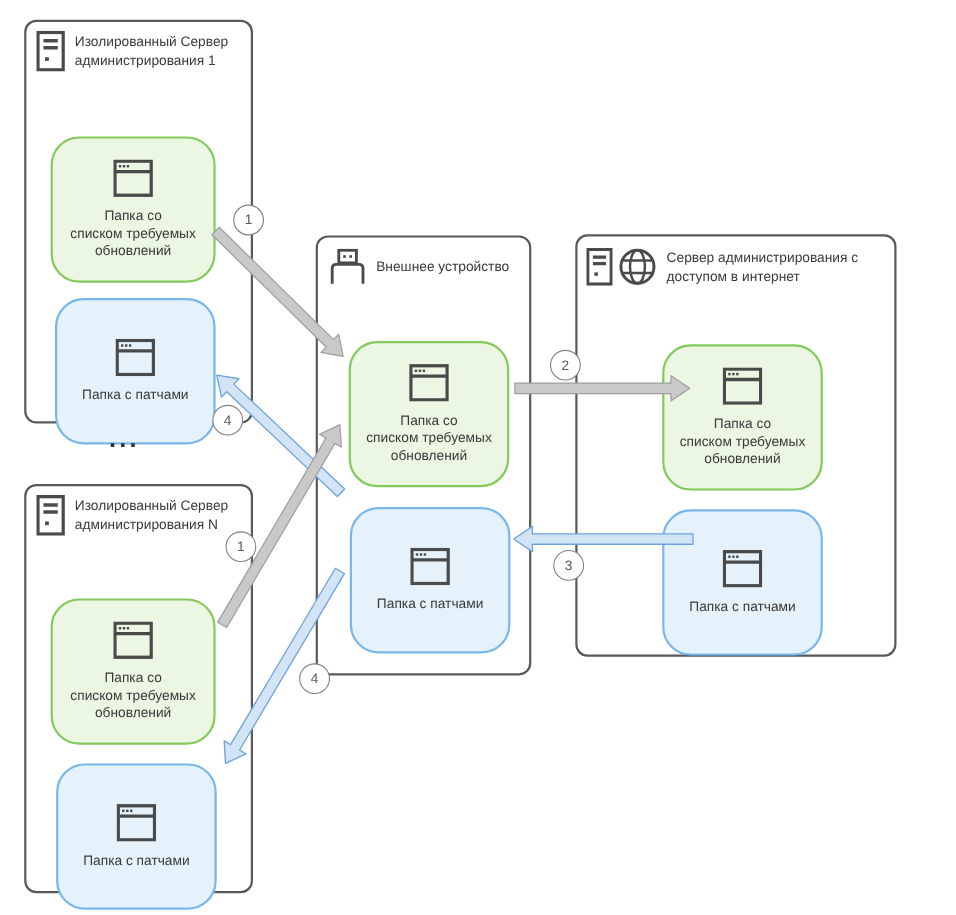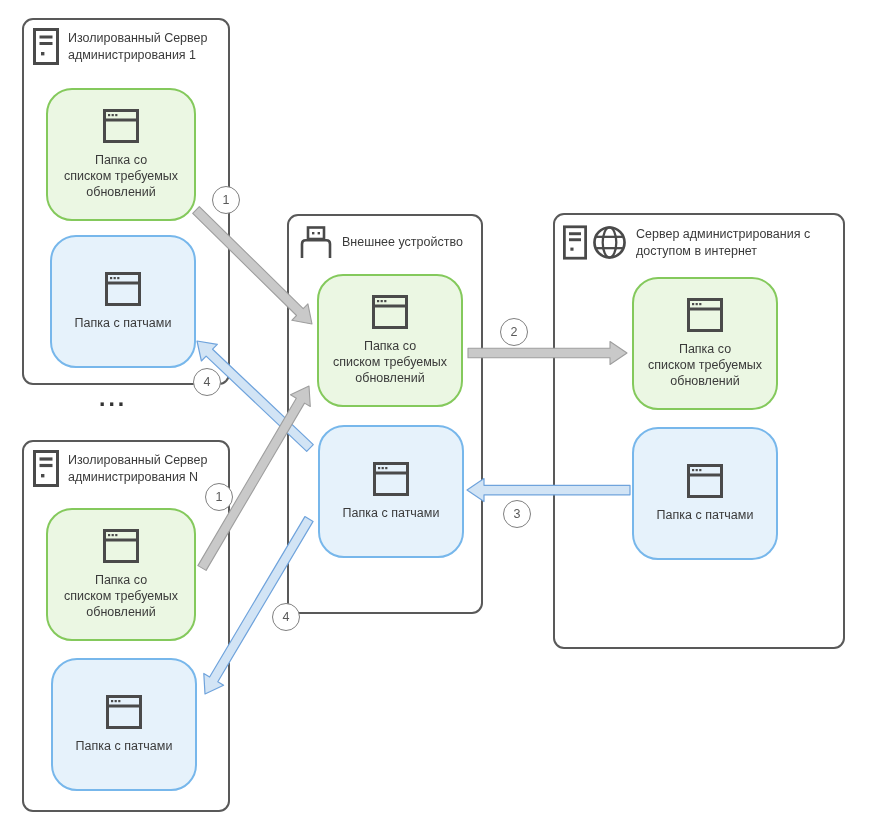--- a/index.html
+++ b/index.html
@@ -1,30 +1,31 @@
 <!DOCTYPE html>
 <html><head>
 <meta charset="utf-8">
 <style>
   html,body{margin:0;padding:0;background:#fff;}
   .canvas{
     position:relative;width:869px;height:832px;background:#ffffff;
-    font-family:"Liberation Sans",sans-serif;color:#3a3a3a;overflow:hidden;border-radius:17px;
+    font-family:"Liberation Sans",sans-serif;color:#3a3a3a;overflow:hidden;
   }
   .node{
     position:absolute;background:#ffffff;border:2px solid #595959;border-radius:11px;
     box-sizing:border-box;
   }
   .node-header{position:absolute;display:flex;align-items:center;gap:9px;}
   .node-title{font-size:12.5px;line-height:1.32;white-space:pre-line;}
   .icon{flex:0 0 auto;display:block;}
   .folder{
     position:absolute;width:146px;height:133px;border-radius:26px;box-sizing:border-box;
     display:flex;flex-direction:column;align-items:center;justify-content:center;
     text-align:center;
+    margin-top:36px;
   }
   .folder.green{background:#ebf7e3;border:2px solid #84c95c;}
   .folder.blue{background:#e6f2fb;border:2px solid #77b7eb;align-items:center;}
   .folder-label{font-size:12.5px;line-height:1.3;margin-top:9px;white-space:pre-line;}
   .arrows-layer{position:absolute;left:0;top:0;width:869px;height:832px;z-index:4;pointer-events:none;}
   .arrow-gray{fill:#c9c9c9;stroke:#9e9e9e;stroke-width:1.1;stroke-linejoin:round;}
   .arrow-blue{fill:#d2e4f5;stroke:#6fa3dc;stroke-width:1.2;stroke-linejoin:round;}
   .badge{
     position:absolute;width:28px;height:28px;border-radius:50%;background:#ffffff;
     border:1px solid #7f7f7f;box-sizing:border-box;z-index:5;
@@ -140,21 +141,21 @@
         <rect x="1.5" y="1.5" width="33" height="31" fill="none" stroke="#4a4a4a" stroke-width="3"></rect>
         <line x1="2" y1="11" x2="34" y2="11" stroke="#4a4a4a" stroke-width="3"></line>
         <rect x="5" y="5" width="2.2" height="2.2" fill="#4a4a4a"></rect>
         <rect x="8.6" y="5" width="2.2" height="2.2" fill="#4a4a4a"></rect>
         <rect x="12.2" y="5" width="2.2" height="2.2" fill="#4a4a4a"></rect>
       </svg>
       <div class="folder-label">Папка с патчами</div>
     </div>
   </div>
 
-  <div class="node" style="left:553px;top:213px;width:292px;height:436px;">
+  <div class="node" style="left:523px;top:213px;width:292px;height:384px;">
     <div class="node-header" style="left:8px;top:10px;">
       <svg class="icon" width="24" height="35" viewBox="0 0 26 37" style="margin-right:-4px;">
         <rect x="1.5" y="1.5" width="23" height="34" fill="none" stroke="#4a4a4a" stroke-width="3"></rect>
         <line x1="6.5" y1="9" x2="19.5" y2="9" stroke="#4a4a4a" stroke-width="3.2"></line>
         <line x1="6.5" y1="15.5" x2="19.5" y2="15.5" stroke="#4a4a4a" stroke-width="3.2"></line>
         <rect x="8" y="24" width="3.4" height="3.4" fill="#4a4a4a"></rect>
       </svg>
       <svg class="icon" width="35" height="35" viewBox="0 0 34 34">
         <circle cx="17" cy="17" r="14.6" fill="none" stroke="#4a4a4a" stroke-width="2.6"></circle>
         <ellipse cx="17" cy="17" rx="6.6" ry="14.6" fill="none" stroke="#4a4a4a" stroke-width="2.2"></ellipse>

